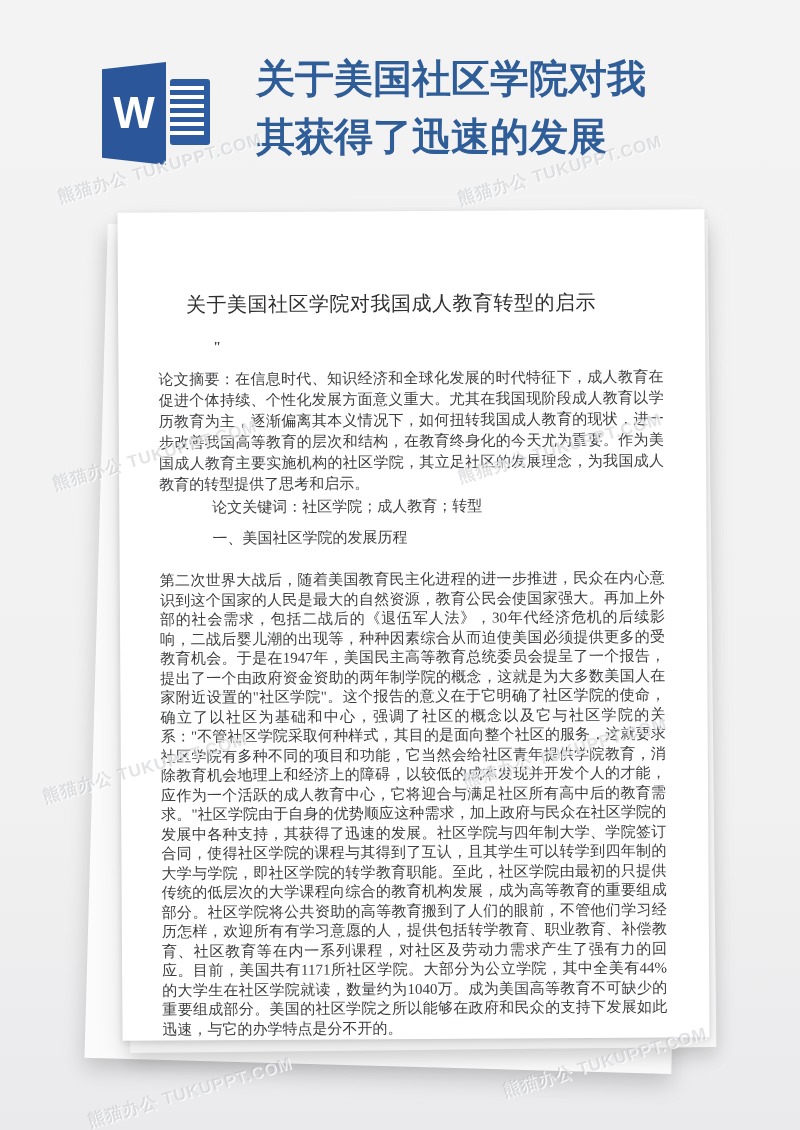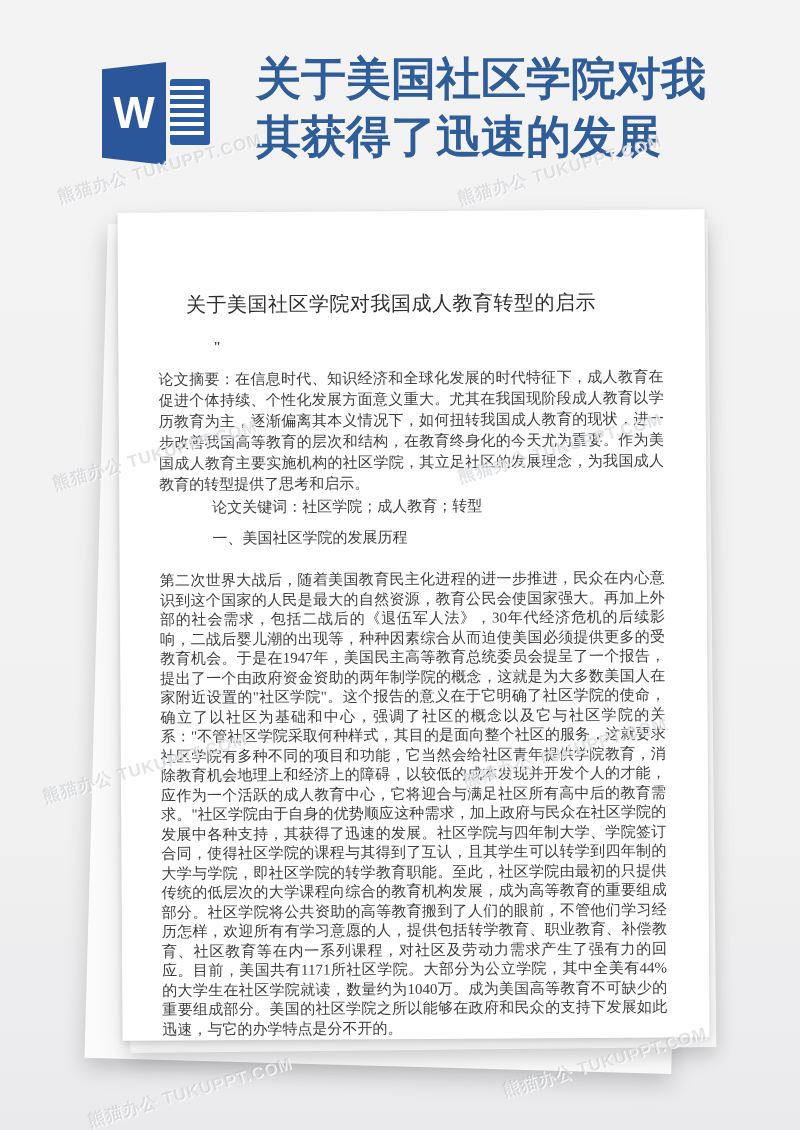--- a/index.html
+++ b/index.html
@@ -18,21 +18,21 @@
                 background:#2e5ca0; border-radius:3px; }
   .icon-sheet::before { content:""; position:absolute; left:0; right:6px; top:7px; bottom:7px;
                 background:repeating-linear-gradient(to bottom,#ffffff 0 4.4px, rgba(0,0,0,0) 4.4px 9px); }
   .icon-flap { position:absolute; left:0; top:7px; width:64px; height:103px;
                background:#2b579a;
                clip-path:polygon(0 7%, 100% 0, 100% 100%, 0 93%);
                display:flex; align-items:center; justify-content:center; }
   .icon-flap span { color:#fff; font:700 44px/1 "Liberation Sans",sans-serif; padding-bottom:2px; }
 
   .header-title { position:absolute; left:256px; top:50px; width:470px;
-                  font-size:45px; line-height:58px; font-weight:700;
+                  font-size:39px; line-height:58px; font-weight:700;
                   color:#2f5d97; letter-spacing:0; white-space:nowrap; }
 
   
   .sheet { position:absolute; background:#fff; }
   .back-left  { left:96px;  top:232px; width:587px; height:834px;
                 transform:rotate(1.6deg); background:#fbfbfc;
                 box-shadow:0 10px 22px rgba(0,0,0,0.18); z-index:1; }
   .back-right { left:126px; top:222px; width:586px; height:828px;
                 transform:rotate(-0.6deg); background:#fcfcfd;
                 box-shadow:0 8px 18px rgba(0,0,0,0.12); z-index:1; }

